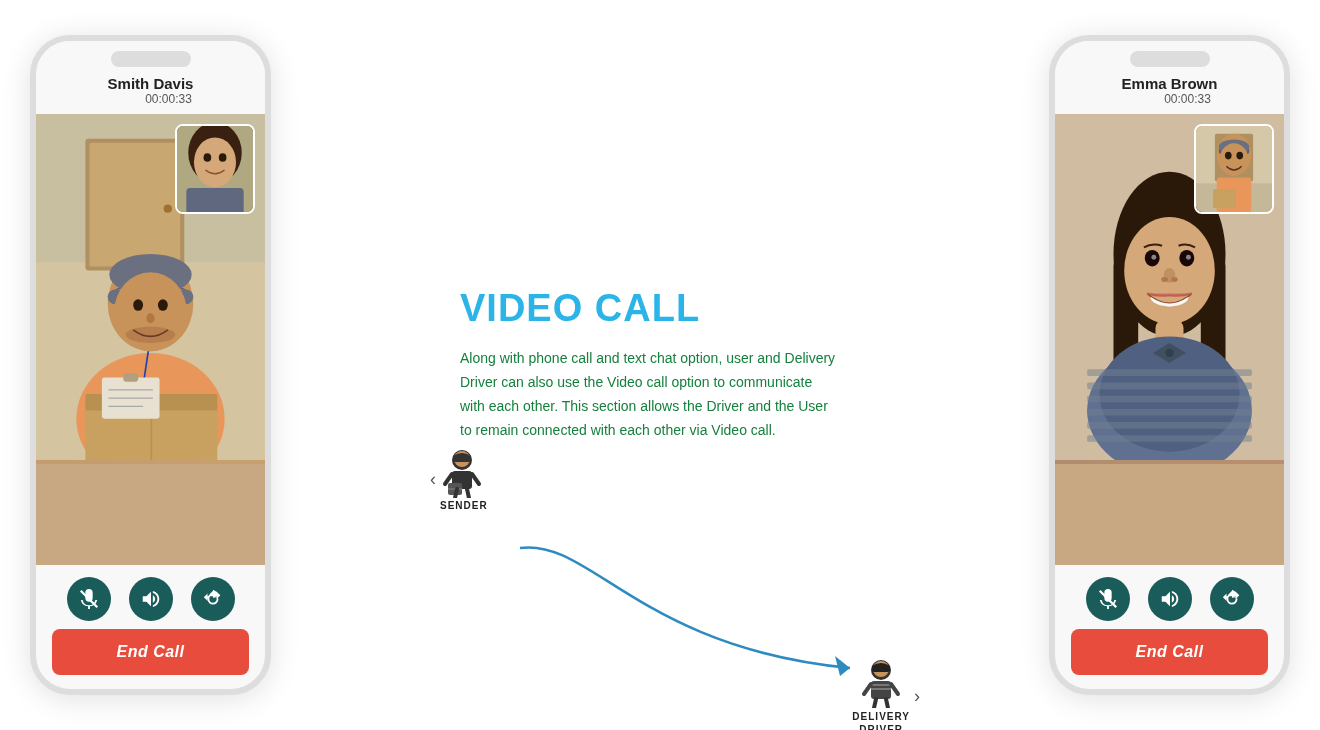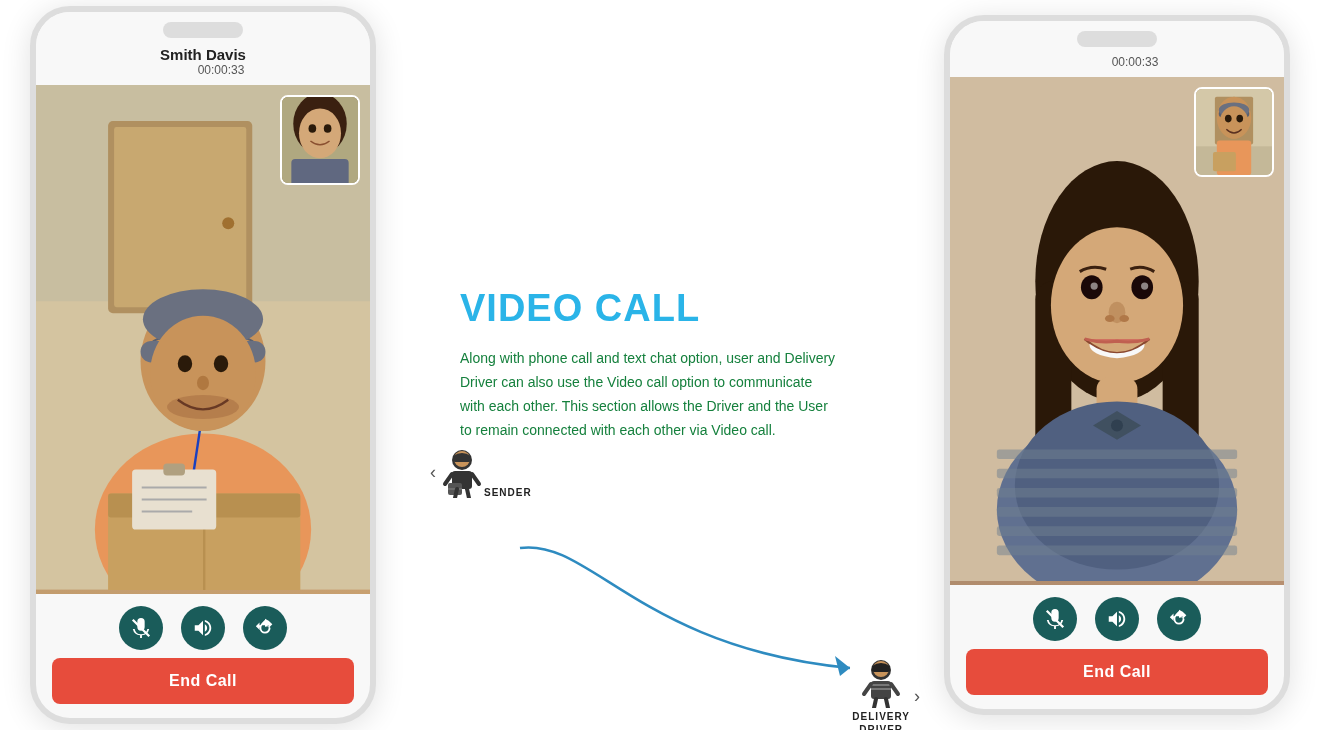--- a/index.html
+++ b/index.html
@@ -10,21 +10,21 @@
       height: 730px;
       overflow: hidden;
       display: flex;
       align-items: center;
       justify-content: space-between;
       padding: 20px 30px;
     }
 
     
     .phone-frame {
-      width: 346px;
+      width: 241px;
       min-height: 660px;
       background: #f8f8f8;
       border-radius: 40px;
       border: 6px solid #ddd;
       box-shadow: 0 4px 30px rgba(0,0,0,0.12);
       position: relative;
       overflow: hidden;
       display: flex;
       flex-direction: column;
     }
@@ -133,20 +133,21 @@
       border: none;
       border-radius: 8px;
       color: #fff;
       font-size: 16px;
       font-weight: bold;
       width: calc(100% - 32px);
       margin: 0 16px 14px;
       padding: 14px 0;
       cursor: pointer;
       letter-spacing: 0.5px;
+      font-style: italic;
     }
 
     
     .middle-section {
       width: 420px;
       padding: 0 10px;
       position: relative;
       display: flex;
       flex-direction: column;
       align-items: flex-start;
@@ -271,21 +272,21 @@
   </div>
   <button class="end-call-btn">End Call</button>
 </div>
 
 <div class="middle-section">
   <h1 class="video-call-title">VIDEO CALL</h1>
   <p class="description-text">Along with phone call and text chat option, user and Delivery Driver can also use the Video call option to communicate with each other. This section allows the Driver and the User to remain connected with each other via Video call.</p>
 
   <div style="position:absolute; left:-20px; top:160px; display:flex; align-items:center; gap:4px;">
     <span style="font-size:18px; color:#555; cursor:pointer;">‹</span>
-    <div style="display:flex; flex-direction:row; align-items:flex-end;">
+    <div style="display:flex; flex-direction:column; align-items:flex-start;">
 
       <svg width="44" height="50" viewBox="0 0 44 50" xmlns="http://www.w3.org/2000/svg">
 
         <circle cx="22" cy="12" r="10" fill="#333"></circle>
         <circle cx="22" cy="11" r="8" fill="#c8935a"></circle>
 
         <path d="M14 10 Q22 4 30 10" stroke="#333" stroke-width="4" fill="none"></path>
         <rect x="13" y="9" width="18" height="5" rx="2" fill="#333"></rect>
 
         <rect x="12" y="23" width="20" height="18" rx="3" fill="#333"></rect>
@@ -336,20 +337,21 @@
     </div>
     <span style="font-size:18px; color:#555; cursor:pointer;">›</span>
   </div>
 </div>
 
 <div class="phone-frame">
   <div class="phone-notch-area">
     <div class="phone-notch"></div>
   </div>
   <div class="phone-header">
+    <div class="caller-name">Emma Brown</div>
     <div class="call-timer">00:00:33</div>
   </div>
 
   <div class="video-area">
 
     <div class="right-main-video">
       <svg width="100%" height="100%" viewBox="0 0 278 420" xmlns="http://www.w3.org/2000/svg" preserveAspectRatio="xMidYMid slice">
 
         <rect width="278" height="420" fill="#c8b090"></rect>
         <rect x="0" y="0" width="278" height="420" fill="#d0bca0"></rect>

